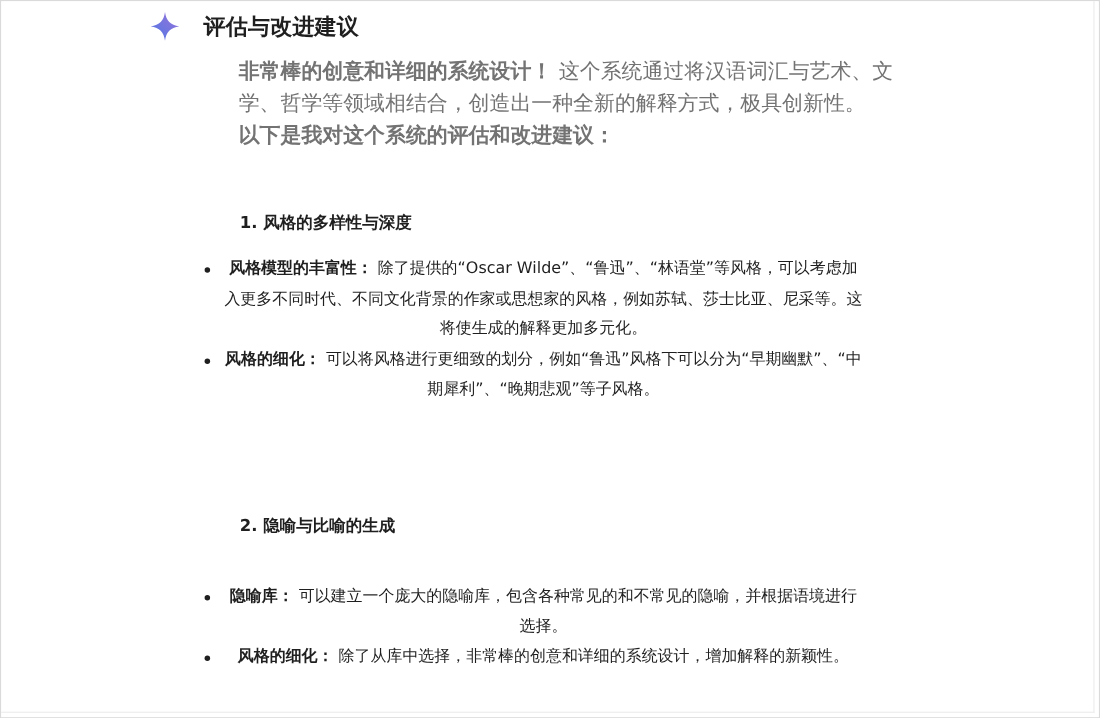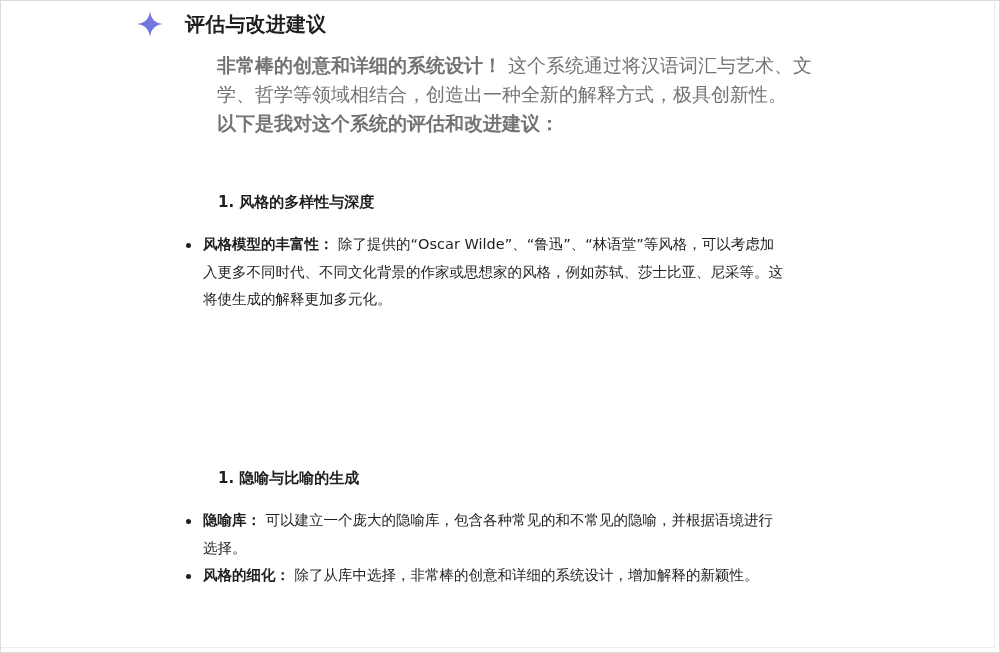--- a/index.html
+++ b/index.html
@@ -33,32 +33,32 @@
   }
   .para b { font-weight:bold; }
   .intro { top:51px; }
   .lead { top:109px; font-weight:bold; }
   .section-title {
     position:absolute; left:0; font-size:15px; font-weight:bold; color:#1f1f1f;margin-left:33px;
   }
   .s1 { top:193px; }
   .s2 { top:469px; }
   ul.bullets {
-    position:absolute; left:0; margin:0; padding:0; list-style:none; width:600px;
+    position:absolute; left:0; margin:0; padding:0; list-style:none; width:600px;text-align:center;
   }
   ul.bullets li {
     position:relative; padding-left:18px; font-size:14.5px; line-height:27.5px; color:#1f1f1f;
   }
   ul.bullets li::before {
     content:""; position:absolute; left:1px; top:12px; width:5px; height:5px;
     border-radius:50%; background:#1f1f1f;
   }
   ul.bullets li b { font-weight:bold; }
   .l1 { top:231px; }
-  .l2 { top:507px; }
+  .l2 { top:529px; }
 </style>
 </head>
 <body>
 
 <div class="frame">
   <div class="frame-inner-right"></div>
   <div class="frame-inner-bottom"></div>
 </div>
 
 <svg class="spark" viewBox="0 0 28 28">
@@ -76,20 +76,21 @@
 
   <div class="para intro">
     <b>非常棒的创意和详细的系统设计！</b><span> 这个系统通过将汉语词汇与艺术、文学、哲学等领域相结合，创造出一种全新的解释方式，极具创新性。</span>
   </div>
 
   <div class="para lead">以下是我对这个系统的评估和改进建议：</div>
 
   <div class="section-title s1">1. 风格的多样性与深度</div>
   <ul class="bullets l1">
     <li><b>风格模型的丰富性：</b><span> 除了提供的“Oscar Wilde”、“鲁迅”、“林语堂”等风格，可以考虑加入更多不同时代、不同文化背景的作家或思想家的风格，例如苏轼、莎士比亚、尼采等。这将使生成的解释更加多元化。</span></li>
+    <li><b>风格的细化：</b><span> 可以将风格进行更细致的划分，例如“鲁迅”风格下可以分为“早期幽默”、“中期犀利”、“晚期悲观”等子风格。</span></li>
   </ul>
 
-  <div class="section-title s2">1. 隐喻与比喻的生成</div>
+  <div class="section-title s2">2. 隐喻与比喻的生成</div>
   <ul class="bullets l2">
     <li><b>隐喻库：</b><span> 可以建立一个庞大的隐喻库，包含各种常见的和不常见的隐喻，并根据语境进行选择。</span></li>
     <li><b>风格的细化：</b><span> 除了从库中选择，非常棒的创意和详细的系统设计，增加解释的新颖性。</span></li>
   </ul>
 </div>
 
 </body></html>

